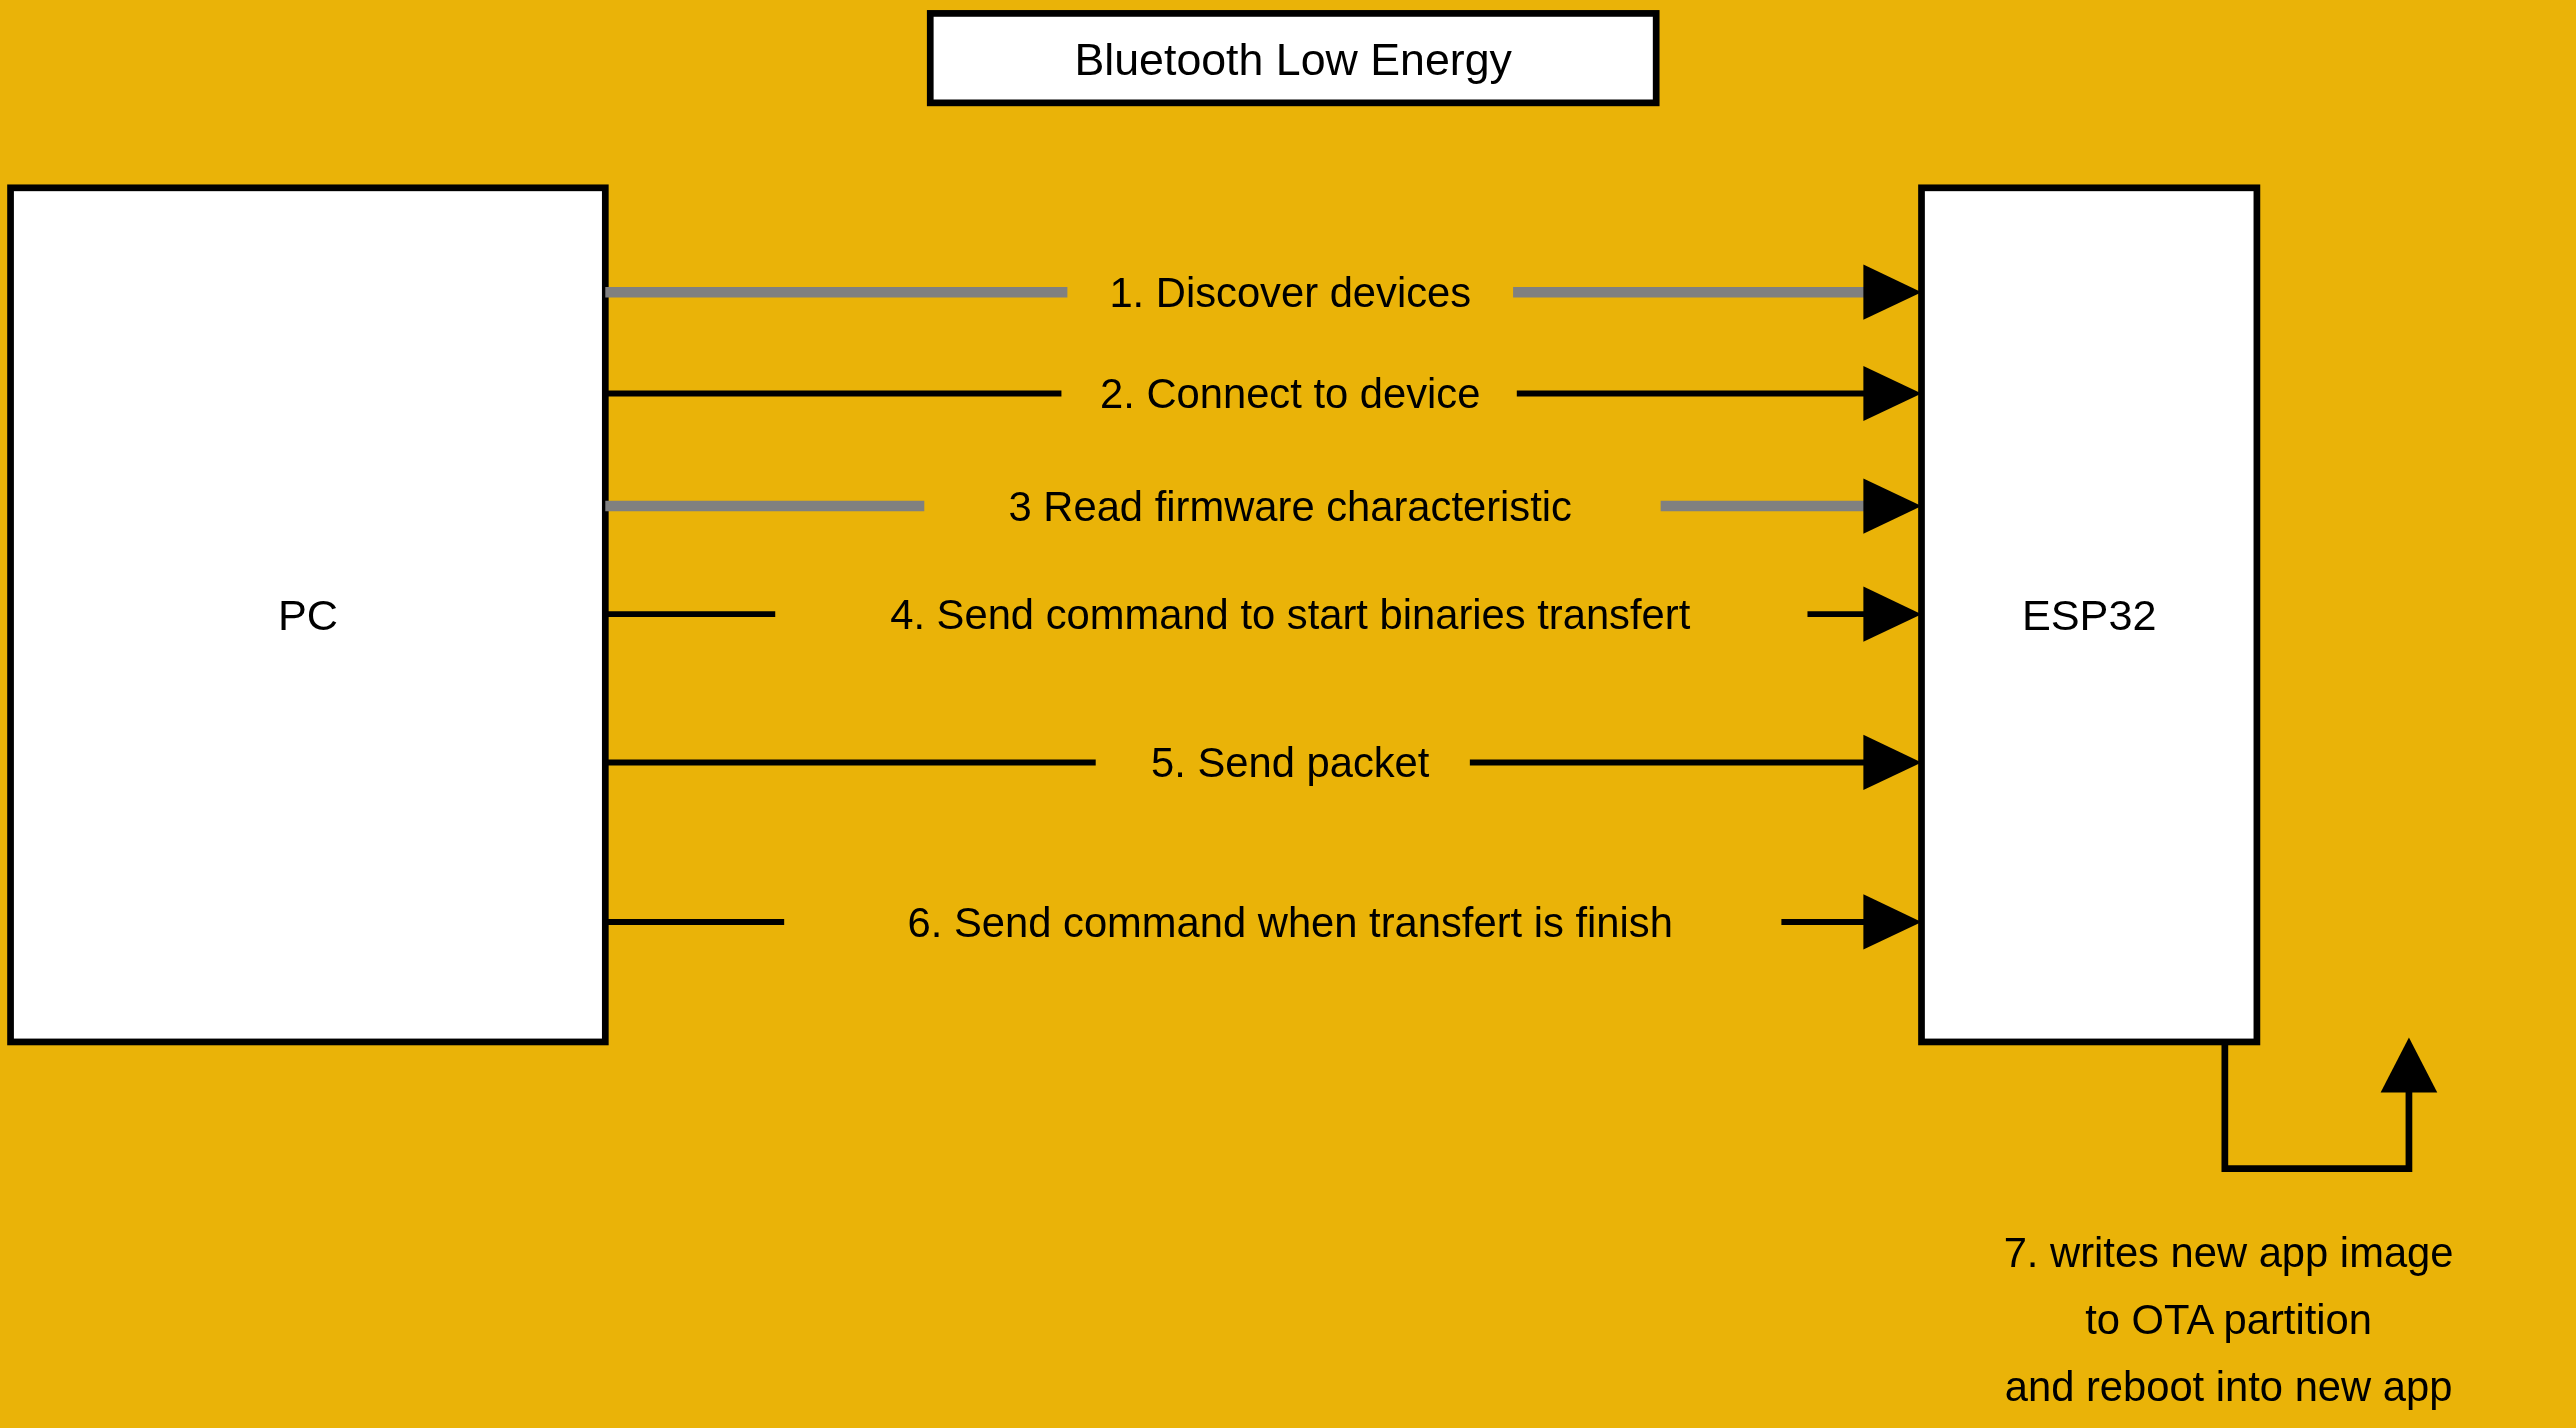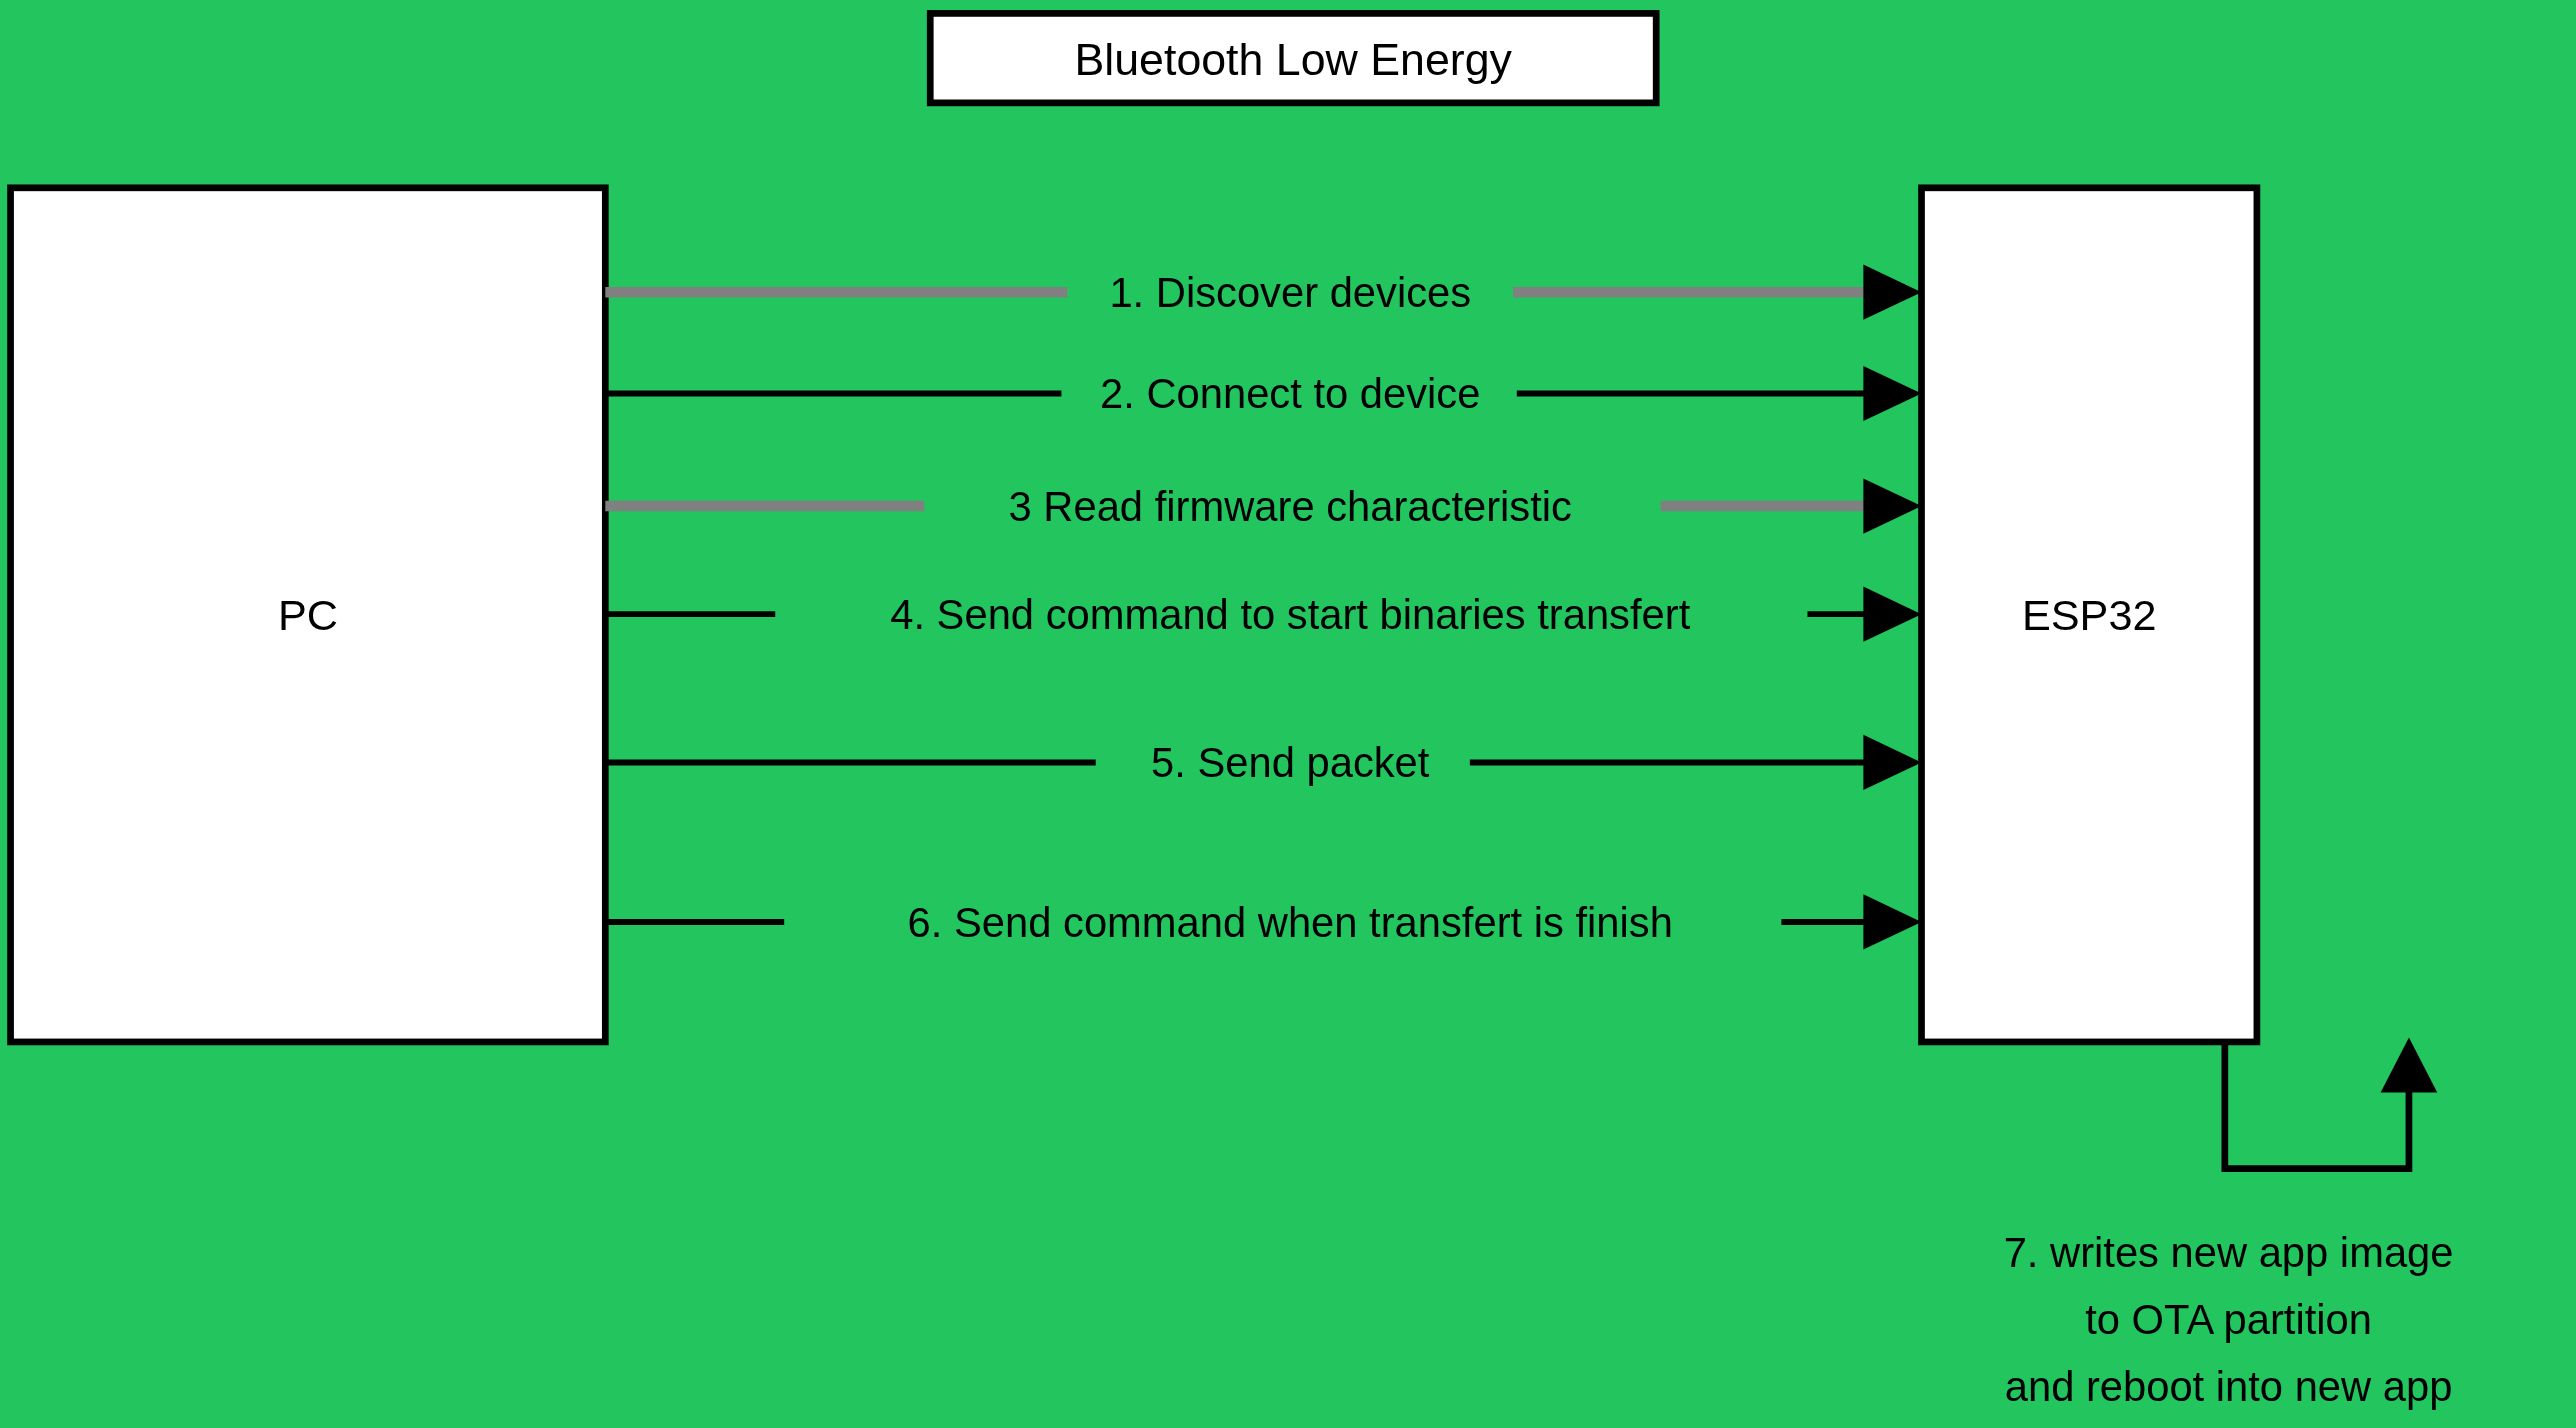--- a/index.html
+++ b/index.html
@@ -7,21 +7,21 @@
     padding: 0;
     background: #ffffff;
   }
   body {
     font-family: "Liberation Sans", sans-serif;
   }
   #canvas {
     position: relative;
     width: 2576px;
     height: 1428px;
-    background: #22c55e;
+    background: #eab308;
     overflow: hidden;
   }
   #diagram-svg {
     position: absolute;
     left: 0;
     top: 0;
     width: 2576px;
     height: 1428px;
   }
   .node-label {

